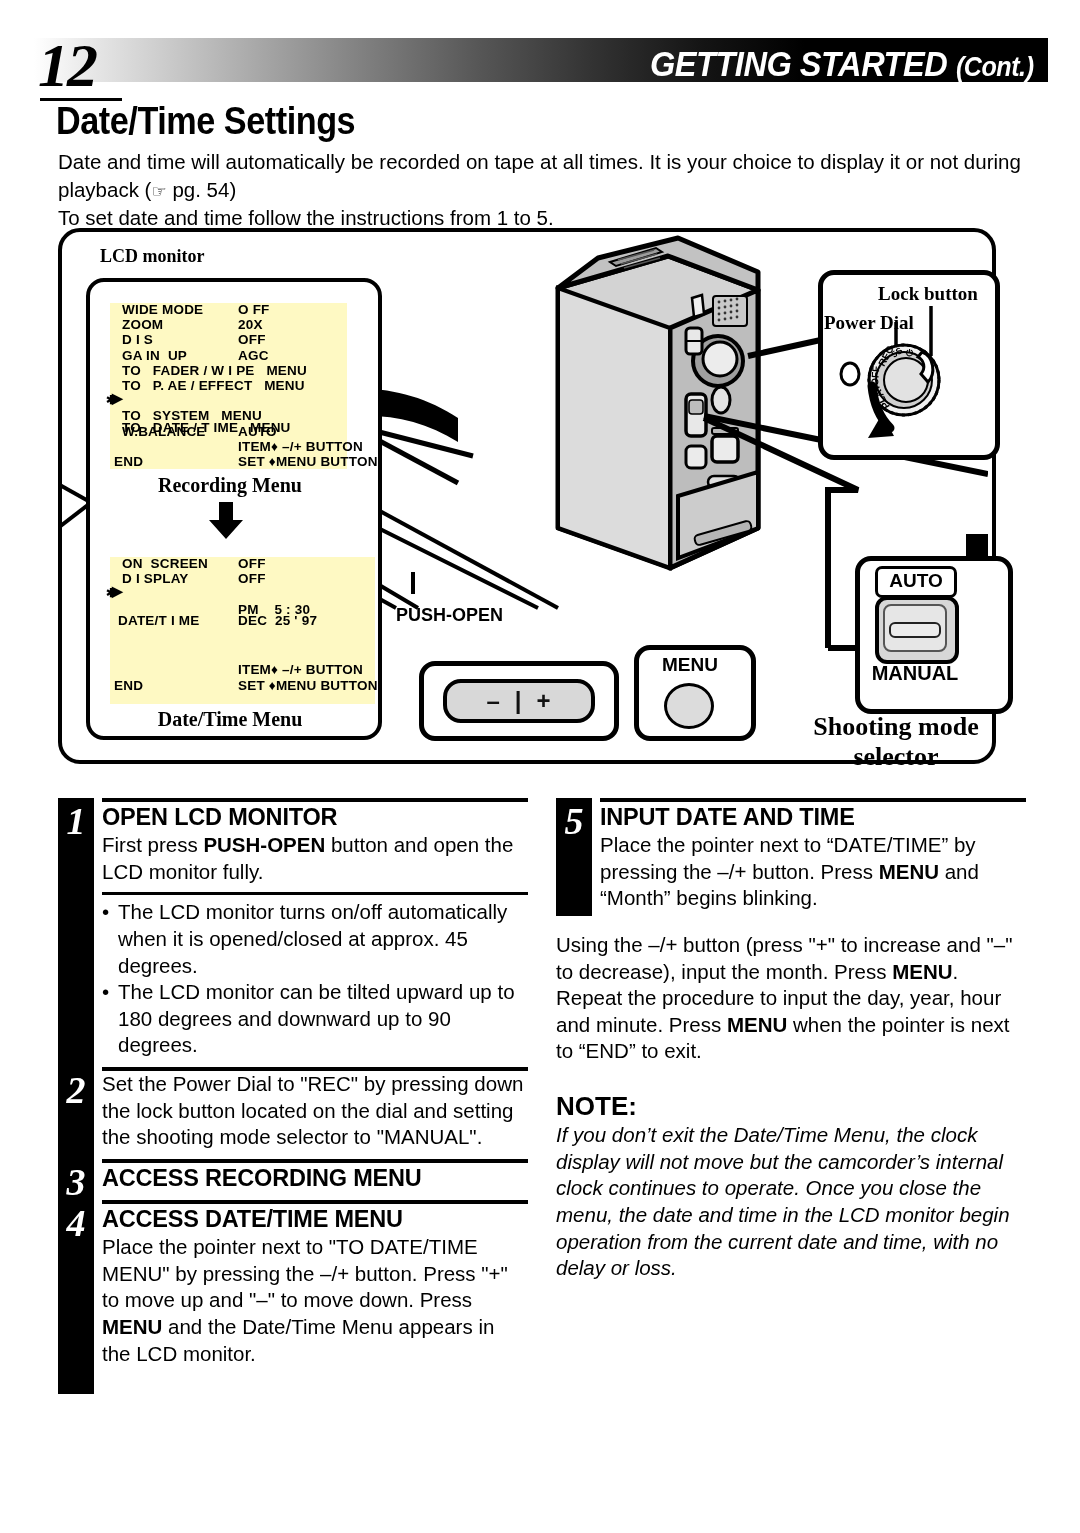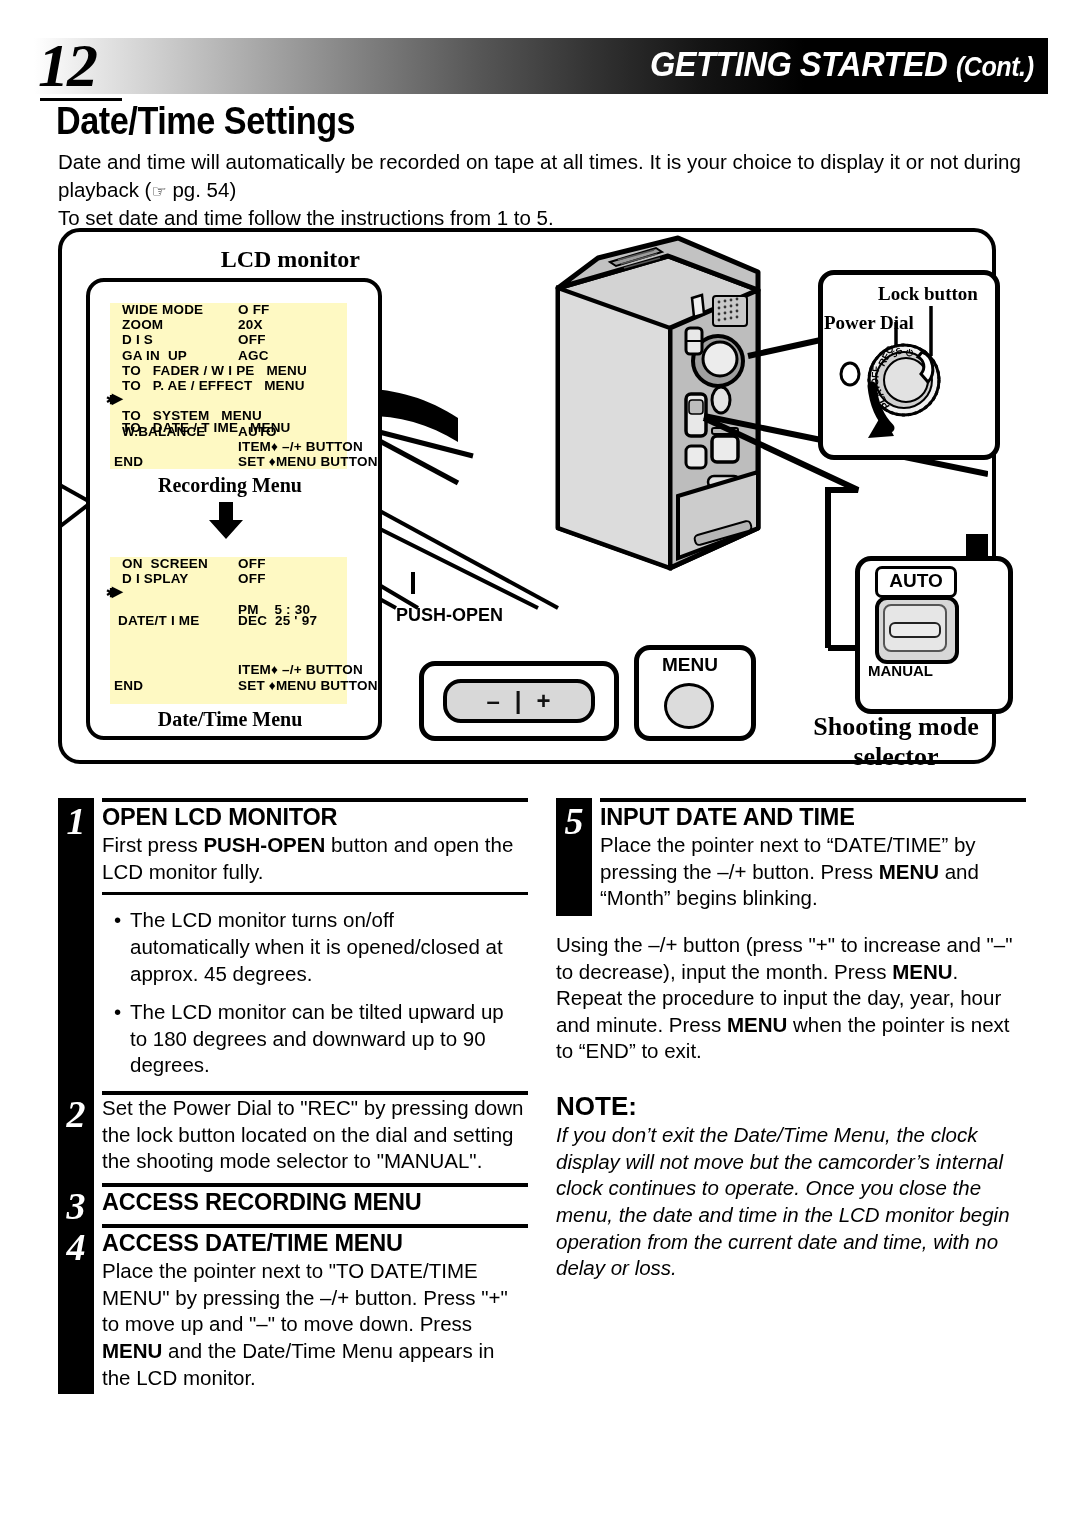--- a/index.html
+++ b/index.html
@@ -3,21 +3,21 @@
 <meta charset="utf-8">
 <style>
   html,body{margin:0;padding:0;background:#fff;}
   body{
     width:1080px;height:1533px;position:relative;overflow:hidden;
     font-family:"Liberation Sans", sans-serif;color:#000;
   }
   .page{position:absolute;inset:0;}
 
   
-  .header{position:absolute;left:34px;top:38px;width:1014px;height:56px;}
+  .header{position:absolute;left:34px;top:38px;width:1014px;height:44px;}
   .header-band{
     position:absolute;left:0;top:0;width:100%;height:100%;
     background:linear-gradient(to right,#ffffff 0%,#e6e6e6 6%,#cfcfcf 12%,#a8a8a8 22%,
       #7e7e7e 33%,#565656 44%,#333333 55%,#141414 66%,#000000 76%,#000000 100%);
   }
   .pagenum{
     position:absolute;left:4px;top:-4px;font-family:"Liberation Serif",serif;
     font-style:italic;font-weight:700;font-size:62px;letter-spacing:-2px;color:#000;
     line-height:1;
   }
@@ -43,34 +43,34 @@
   .hand{font-family:"DejaVu Sans",sans-serif;font-size:17px;}
 
   
   .diagram{
     position:absolute;left:58px;top:228px;width:930px;height:528px;
     border:4px solid #000;border-radius:22px;background:#fff;
   }
 
   
   .lcd-label{
-    position:absolute;left:100px;top:246px;width:260px;text-align:right;
-    font-family:"Liberation Serif",serif;font-weight:700;font-size:24px;
+    position:absolute;left:100px;top:246px;width:260px;text-align:left;
+    font-family:"Liberation Serif",serif;font-weight:700;font-size:18px;
   }
   .lcdbox{
     position:absolute;left:86px;top:278px;width:288px;height:454px;
     border:4px solid #000;border-radius:18px;background:#fff;
   }
   .menu-screen{
     position:absolute;background:#fef9c3;
     font-family:"Liberation Sans",sans-serif;font-weight:700;
     font-size:13.5px;letter-spacing:0.2px;line-height:1.0;
   }
   .menu-rec{left:110px;top:303px;width:237px;height:166px;}
-  .menu-dt{left:110px;top:557px;width:237px;height:147px;}
+  .menu-dt{left:110px;top:557px;width:265px;height:147px;}
   .mrow{position:relative;height:15.2px;white-space:pre;}
   .mrow .lbl{position:absolute;left:12px;}
   .mrow .val{position:absolute;left:128px;}
   .mrow .full{position:absolute;left:12px;text-align:center;}
   .mrow .rt{position:absolute;left:4px;}
   .ptr{
     position:absolute;left:-4px;top:-2px;width:20px;height:16px;
     font-size:15px;line-height:15px;
   }
   .ptr .ray{position:absolute;left:0;top:1px;font-size:12px;font-weight:700;}
@@ -105,22 +105,22 @@
     position:absolute;left:855px;top:556px;width:148px;height:148px;
     border:5px solid #000;border-radius:16px;background:#fff;
   }
   .auto-chip{
     position:absolute;left:875px;top:566px;width:76px;height:26px;
     border:3px solid #000;border-radius:7px;background:#fff;
     font-family:"Liberation Sans",sans-serif;font-weight:700;font-size:19px;
     text-align:center;line-height:24px;
   }
   .manual-lbl{
-    position:absolute;left:868px;top:662px;width:94px;text-align:left;
-    font-family:"Liberation Sans",sans-serif;font-weight:700;font-size:15px;
+    position:absolute;left:868px;top:662px;width:94px;text-align:center;
+    font-family:"Liberation Sans",sans-serif;font-weight:700;font-size:20px;
   }
   .slider-outer{
     position:absolute;left:875px;top:596px;width:76px;height:60px;
     border:4px solid #000;border-radius:12px;background:#d7d7d7;
   }
   .slider-inner{
     position:absolute;left:883px;top:604px;width:60px;height:44px;
     border:2px solid #555;border-radius:8px;background:#e6e6e6;
   }
   .slider-knob{
@@ -177,21 +177,21 @@
     text-align:center;line-height:1;padding-top:4px;
   }
   .step-rule{border-top:4px solid #000;margin-left:44px;}
   .step-head{
     font-weight:700;font-size:23.5px;letter-spacing:-0.2px;margin:2px 0 1px 0;
     font-family:"Liberation Sans",sans-serif;
   }
   .step-body{font-size:20.5px;line-height:1.30;}
   .step-body b{font-weight:700;}
   .bullets{font-size:20.5px;line-height:1.30;margin:0;padding:0;list-style:none;}
-  .bullets li{position:relative;padding-left:16px;margin:12px;}
+  .bullets li{position:relative;padding-left:16px;margin:0;}
   .bullets li:before{content:"\2022";position:absolute;left:0;top:0;}
 
   .note-head{
     font-weight:700;font-size:26px;margin-top:26px;
     font-family:"Liberation Sans",sans-serif;
   }
   .note-body{font-size:20.5px;line-height:1.30;font-style:italic;}
   .blackbar{position:absolute;background:#000;}
 </style>
 </head>

